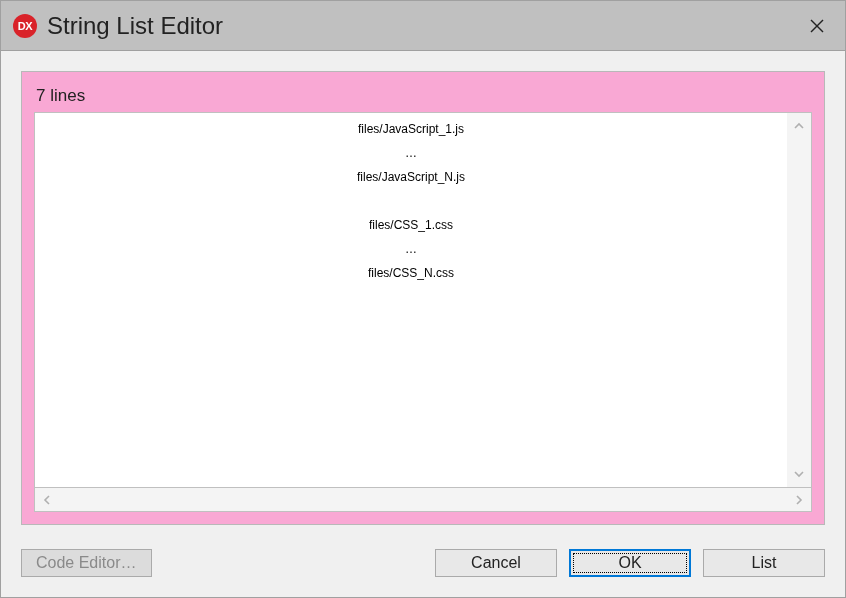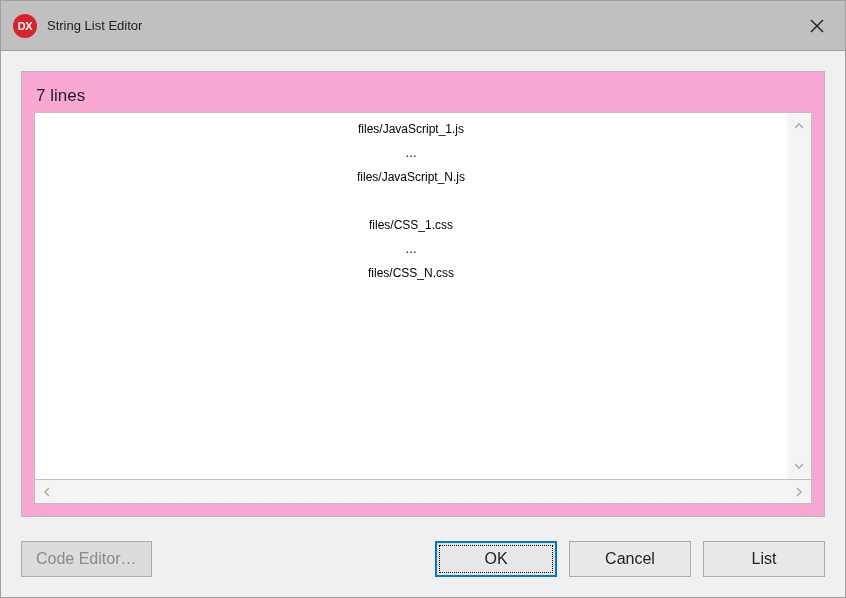--- a/index.html
+++ b/index.html
@@ -39,21 +39,21 @@
       align-items: center;
       justify-content: center;
       color: #fff;
       font-weight: bold;
       font-size: 11px;
       margin-right: 10px;
       letter-spacing: -0.5px;
     }
     .title-text {
       flex: 1;
-      font-size: 13px;
+      font-size: 24px;
       color: #222;
     }
     .close-btn {
       width: 40px;
       height: 38px;
       display: flex;
       align-items: center;
       justify-content: center;
       cursor: pointer;
       font-size: 18px;
@@ -131,21 +131,21 @@
       font-size: 14px;
       cursor: pointer;
     }
     .button-row {
       display: flex;
       align-items: center;
       margin-top: 24px;
       gap: 12px;
     }
     .btn {
-      height: 36px;
+      height: 28px;
       min-width: 122px;
       border: 1px solid #aaa;
       background: #e8e8e8;
       font-size: 16px;
       color: #222;
       display: flex;
       align-items: center;
       justify-content: center;
       cursor: pointer;
       padding: 0 14px;
@@ -216,18 +216,18 @@
           <svg width="8" height="10" viewBox="0 0 8 10">
               <polyline points="2,1 6,5 2,9" fill="none" stroke="#b0b0b0" stroke-width="1.6"></polyline>
             </svg>
         </div>
       </div>
     </div>
 
     <div class="button-row">
       <div class="btn btn-disabled">Code Editor…</div>
       <div class="spacer"></div>
+      <div class="btn">Cancel</div>
       <div class="btn btn-ok">OK</div>
-      <div class="btn">Cancel</div>
       <div class="btn">List</div>
     </div>
   </div>
 </div>
 
 </body></html>

